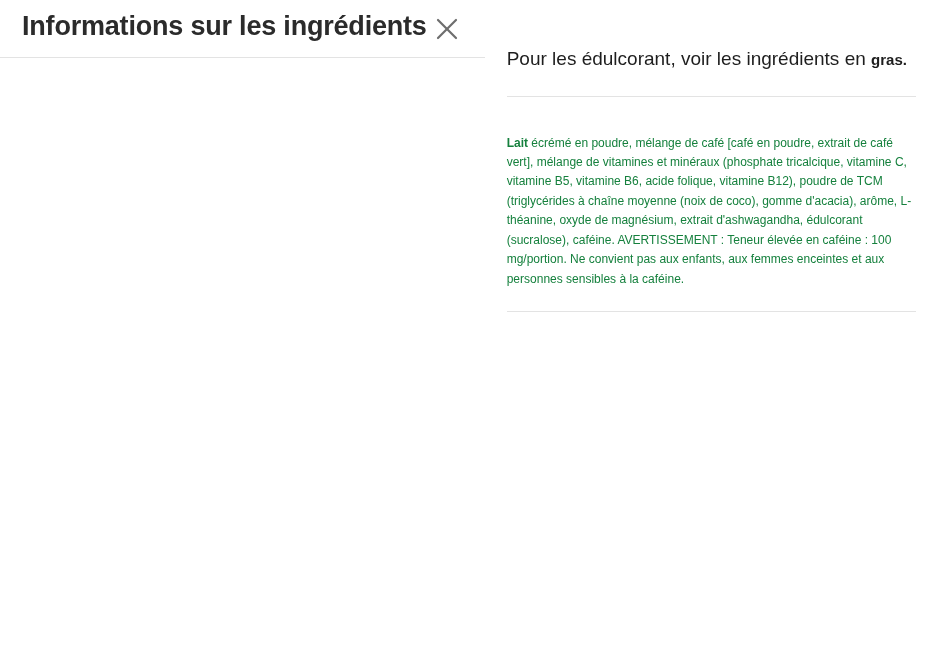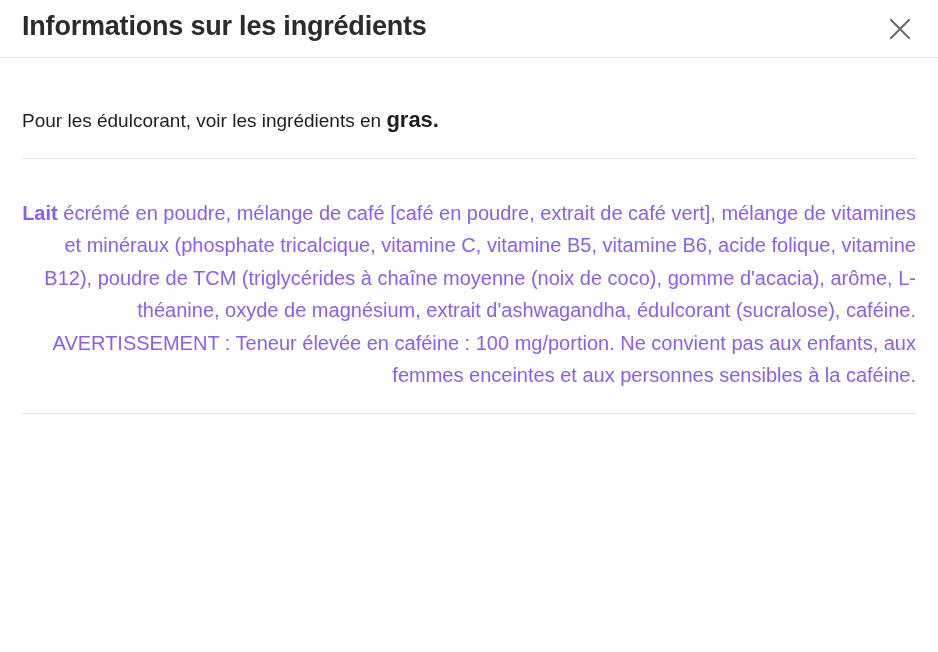--- a/index.html
+++ b/index.html
@@ -13,21 +13,21 @@
     height: 652px;
     font-family: "Liberation Sans", sans-serif;
     color: #1a1a1a;
     overflow: hidden;
   }
   .modal {
     width: 938px;
     height: 652px;
     background: #ffffff;
     display: flex;
-    flex-direction: column;
+    flex-direction: row;
   }
   .modal-header {
     flex: 0 0 auto;
     height: 58px;
     display: flex;
     align-items: center;
     justify-content: space-between;
     padding: 0 22px 0 22px;
     border-bottom: 1px solid #e3e3e3;
   }
@@ -60,29 +60,28 @@
   }
   .allergen-note {
     font-size: 19px;
     line-height: 1.5;
     color: #1e1e1e;
     padding: 26px 0 22px 0;
     border-bottom: 1px solid #e3e3e3;
   }
   .allergen-note .bold {
     font-weight: 700;
-    font-size: 22px;
+    font-size: 15px;
   }
   .ingredients-block {
-    font-size: 20px;
+    font-size: 12px;
     line-height: 1.62;
-    color: #8b5cf6;
+    color: #15803d;
     padding: 18px 0 22px 0;
     border-bottom: 1px solid #e3e3e3;
-    text-align: right;
   }
   .ingredients-block .lead {
     font-weight: 700;
   }
   .manufacture-note {
     font-size: 20px;
     line-height: 1.62;
     color: #1e1e1e;
     padding: 38px 0 0 0;
   }

